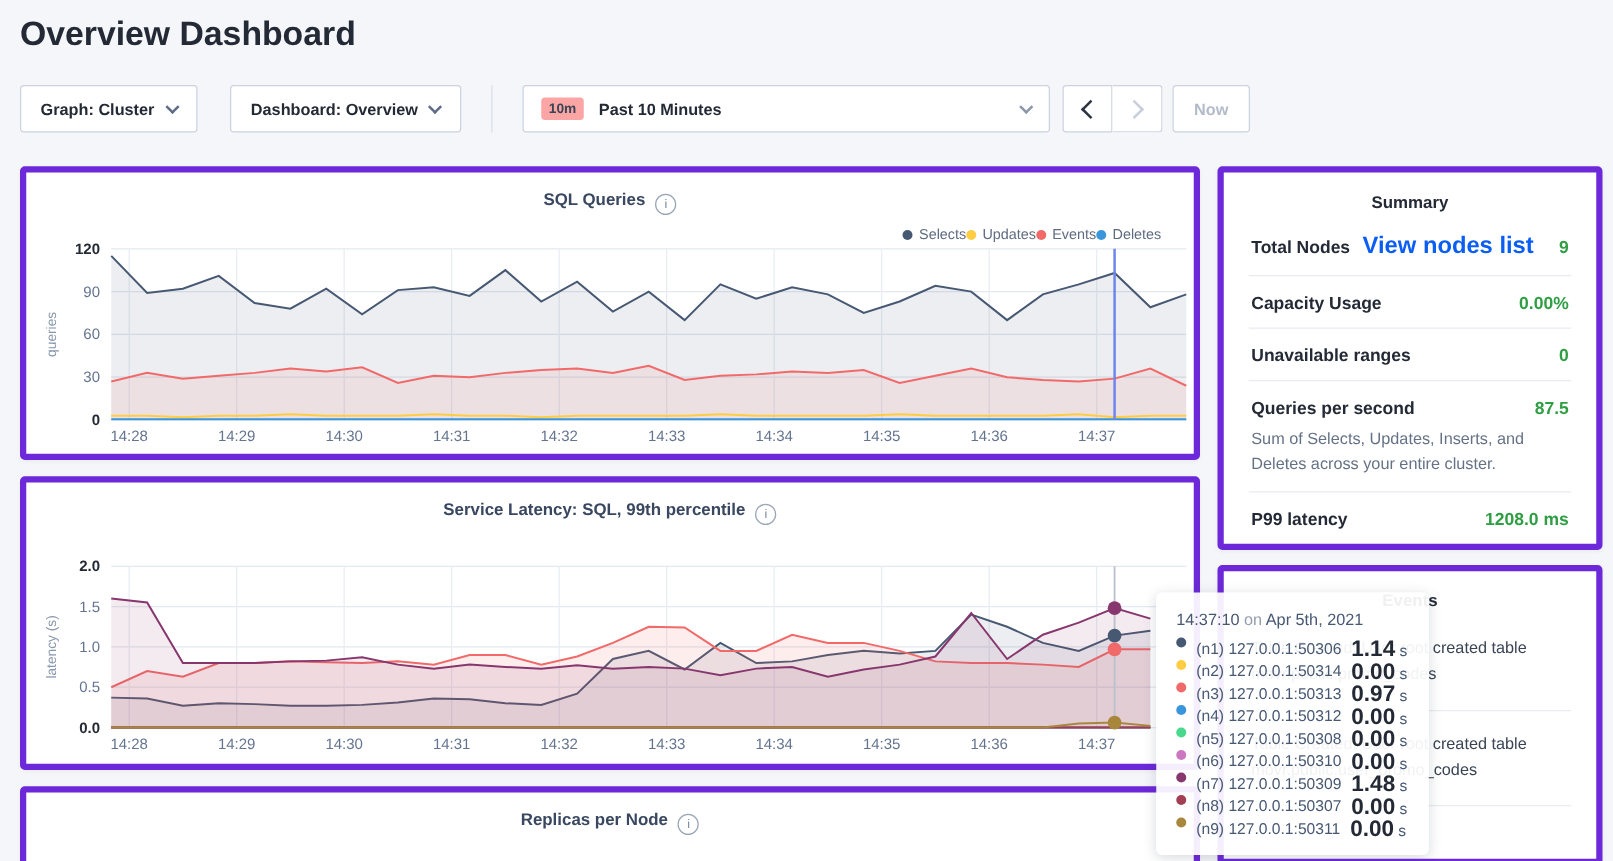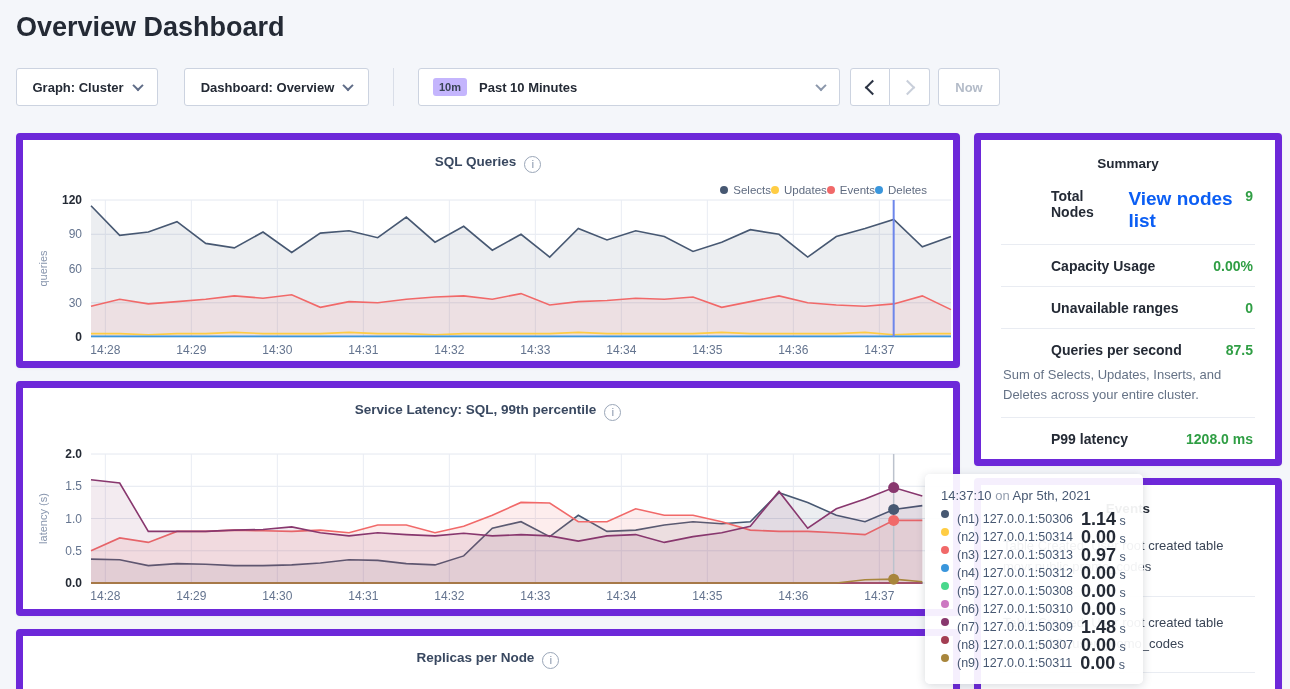--- a/index.html
+++ b/index.html
@@ -17,36 +17,36 @@
   .ctl{
     position:absolute;height:38px;background:#fff;border:1px solid #ccd3e0;border-radius:3px;
     box-sizing:border-box;display:flex;align-items:center;cursor:pointer;
     font-size:13px;font-weight:bold;color:#242a35;
   }
   .dd-graph{left:16px;width:142px;justify-content:center;}
   .dd-dash{left:184px;width:185px;justify-content:center;}
   .caret{display:inline-block;width:6px;height:6px;border-right:2px solid #5f6c87;border-bottom:2px solid #5f6c87;transform:rotate(45deg) translate(-1px,-1px);margin-left:10px;}
   .tb-divider{position:absolute;left:393px;top:0;width:1px;height:38px;background:#d9dee8;}
   .time-sel{left:418px;width:422px;padding:0 14px;}
-  .time-badge{background:#c4b5fd;border-radius:3px;font-size:11px;font-weight:bold;color:#394455;padding:3px 6px;margin-right:12px;}
+  .time-badge{background:#fca5a5;border-radius:3px;font-size:11px;font-weight:bold;color:#394455;padding:3px 6px;margin-right:12px;}
   .time-label{flex:1;}
   .time-sel .caret{border-color:#8b97ab;}
   .pager{position:absolute;left:850px;top:0;display:flex;}
   .pg-btn{width:40px;height:38px;background:#fff;border:1px solid #ccd3e0;box-sizing:border-box;display:flex;align-items:center;justify-content:center;cursor:pointer;}
   .pg-btn.prev{border-radius:3px 0 0 3px;}
   .pg-btn.next{border-radius:0 3px 3px 0;border-left:none;cursor:default;}
   .arrow{display:inline-block;width:9px;height:9px;border-right:2.5px solid #2c3444;border-bottom:2.5px solid #2c3444;}
   .arrow.left{transform:rotate(135deg);margin-left:4px;}
   .arrow.right{transform:rotate(-45deg);margin-right:4px;border-color:#c9cfda;}
   .now-btn{left:938px;width:62px;justify-content:center;color:#b3bbc8;cursor:default;}
   
   .main-left{position:absolute;left:16px;top:133px;width:944px;}
   .main-right{position:absolute;left:974px;top:133px;width:308px;}
   .panel{
-    background:#fff;border:7px solid #6d28d9;border-radius:4px;box-sizing:border-box;
+    background:#fff;border:5px solid #6d28d9;border-radius:4px;box-sizing:border-box;
     box-shadow:0 1px 3px rgba(60,70,90,.05);
   }
   .chart-panel{width:944px;height:235px;margin-bottom:13px;position:relative;}
   .chart-title{
     text-align:center;padding-top:14px;font-size:13.5px;font-weight:bold;color:#394860;
   }
   .info-icon{
     display:inline-block;width:15px;height:15px;border:1px solid #9aa6b8;border-radius:50%;
     font-size:10px;font-weight:normal;color:#7787a0;text-align:center;line-height:15px;
     margin-left:8px;vertical-align:-2px;cursor:pointer;font-style:normal;
@@ -55,21 +55,21 @@
   .legend-item{display:flex;align-items:center;cursor:pointer;}
   .legend .dot{width:8px;height:8px;border-radius:50%;margin-right:5px;display:inline-block;}
   .chart-wrap{padding:0 10px;}
   .chart-wrap.first{margin-top:18px;}
   .chart-wrap.second{margin-top:24px;}
   
   .summary-panel{width:308px;padding:0 20px;box-sizing:border-box;}
   .panel-heading{text-align:center;font-size:13.5px;font-weight:bold;color:#242a35;padding:16px 0 4px 0;}
   .sum-row{padding:13px 2px 12px 2px;border-bottom:1px solid #e9ecf2;}
   .sum-row:last-child{border-bottom:none;}
-  .sum-line{display:flex;align-items:flex-start;margin-left:48px;}
+  .sum-line{display:flex;align-items:center;}
   .sum-label{font-size:14px;font-weight:bold;color:#242a35;}
   .sum-link{font-size:19px;font-weight:bold;color:#0b5ef4;margin-left:10px;cursor:pointer;}
   .sum-value{margin-left:auto;font-size:14px;font-weight:bold;color:#2f9e44;}
   .sum-sub{font-size:13px;color:#657286;line-height:1.55;margin-top:7px;}
   
   .events-panel{width:308px;margin-top:12px;height:240px;padding:0 20px;box-sizing:border-box;overflow:hidden;}
   .event-row{padding:16px 2px 18px 2px;border-bottom:1px solid #e9ecf2;font-size:13px;color:#394455;line-height:1.6;}
   
   .tooltip{
     position:absolute;left:925px;top:474px;width:218px;z-index:10;

